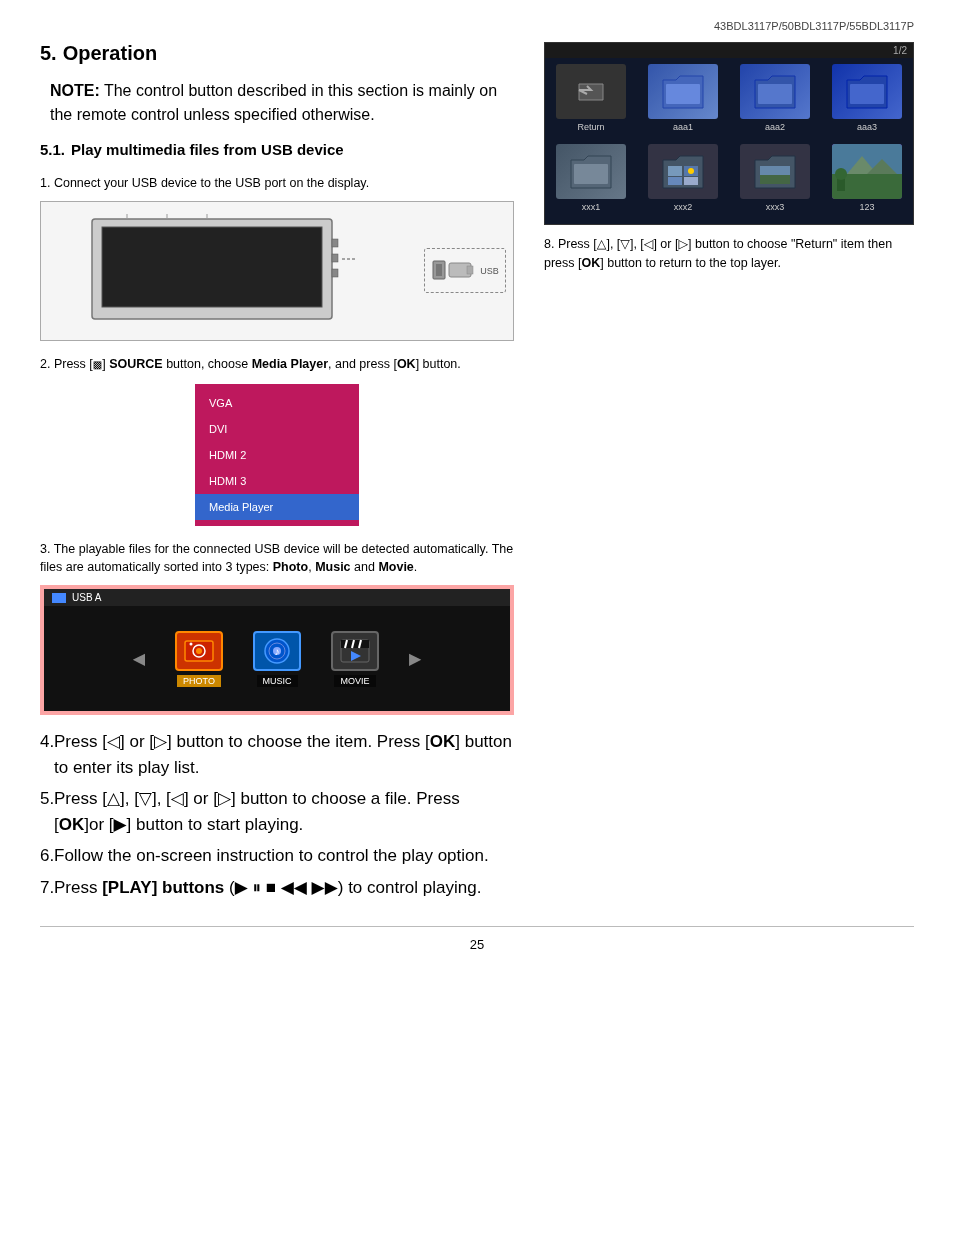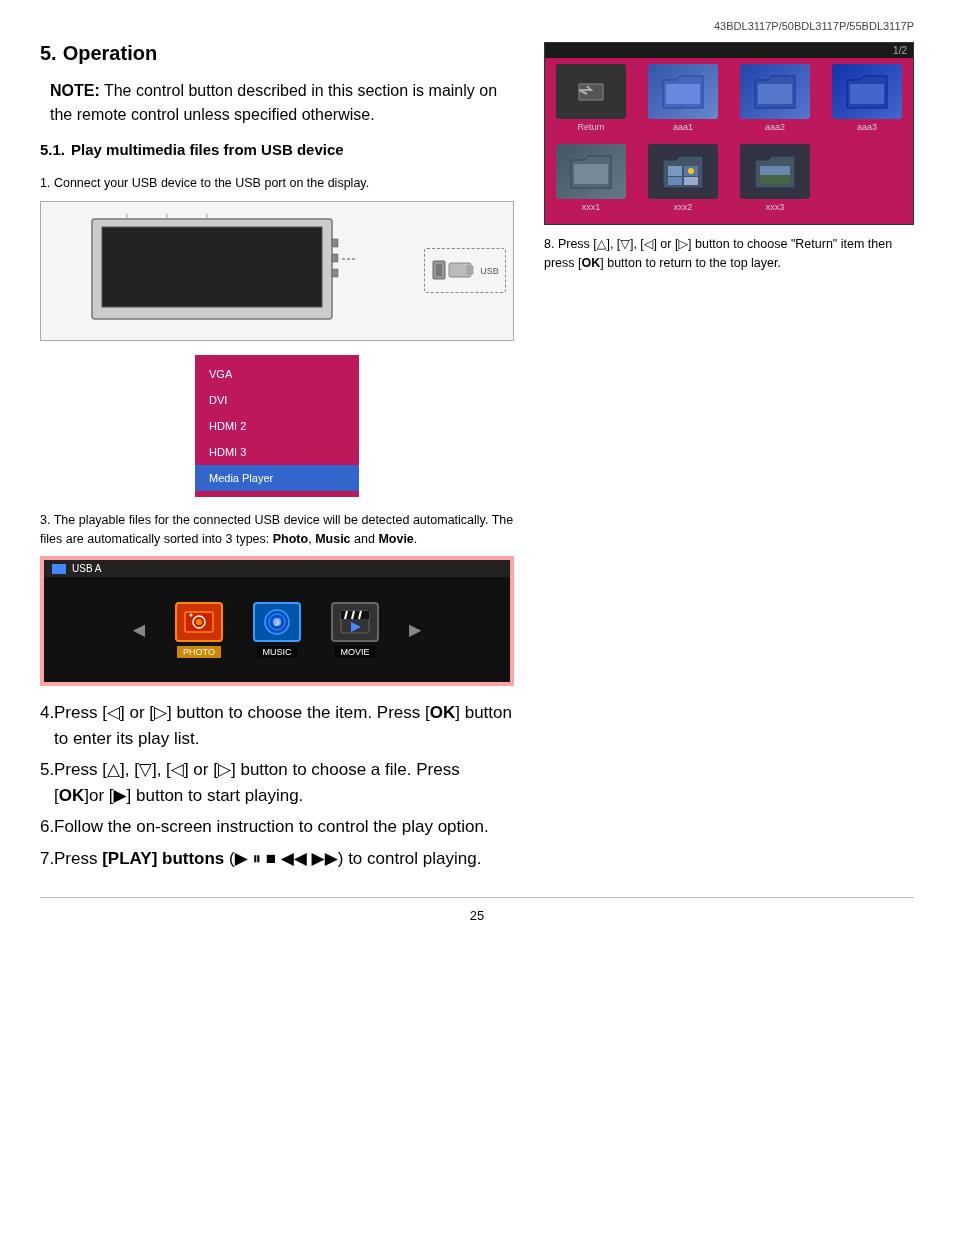--- a/index.html
+++ b/index.html
@@ -190,21 +190,21 @@
     .steps-list li::before {
       content: attr(data-num) ".";
       position: absolute;
       left: 0;
       font-weight: normal;
     }
 
     
     .file-browser {
       width: 100%;
-      background: #be185d;
+      background: #0f172a;
       border: 1px solid #333;
       margin-bottom: 10px;
       padding-bottom: 6px;
     }
 
     .file-browser-top {
       background: #1a1a1a;
       color: #aaa;
       font-size: 10px;
       text-align: right;
@@ -365,20 +365,23 @@
             <rect x="5" y="11" width="6" height="12" fill="#777"></rect>
 
             <rect x="18" y="10" width="22" height="14" rx="2" fill="#bbbbbb" stroke="#888" stroke-width="1"></rect>
             <rect x="36" y="13" width="6" height="8" fill="#aaa" stroke="#888" stroke-width="0.5"></rect>
           </svg>
           <span style="font-size:9px; color:#555;">USB</span>
         </div>
       </div>
     </div>
 
+    <div class="step-text">
+      2. Press [<span style="font-size:10px;">▩</span>] <b>SOURCE</b> button, choose <b>Media Player</b>, and press [<b>OK</b>] button.
+    </div>
 
     <div class="source-menu">
       <div class="source-menu-item">VGA</div>
       <div class="source-menu-item">DVI</div>
       <div class="source-menu-item">HDMI 2</div>
       <div class="source-menu-item">HDMI 3</div>
       <div class="source-menu-item active">Media Player</div>
     </div>
 
     <div class="step-text">
@@ -526,20 +529,36 @@
               <rect x="10" y="14" width="30" height="18" fill="#667799"></rect>
               <rect x="10" y="14" width="15" height="9" fill="#8899bb"></rect>
 
               <rect x="10" y="23" width="30" height="9" fill="#446644"></rect>
               <rect x="10" y="14" width="30" height="9" fill="#6688aa"></rect>
             </svg>
           </div>
           <span class="fb-folder-label">xxx3</span>
         </div>
 
+        <div class="fb-item">
+          <div class="fb-folder has-image" style="padding:0; overflow:hidden;">
+            <svg width="70" height="55" viewBox="0 0 70 55">
+
+              <rect x="0" y="0" width="70" height="30" fill="#4a7a9a"></rect>
+              <rect x="0" y="30" width="70" height="25" fill="#3a6a3a"></rect>
+
+              <polygon points="15,30 30,12 45,30" fill="#6a8a6a"></polygon>
+              <polygon points="35,30 50,15 65,30" fill="#5a7a5a"></polygon>
+
+              <rect x="5" y="32" width="8" height="15" fill="#2a5a2a"></rect>
+              <circle cx="9" cy="30" r="6" fill="#336633"></circle>
+            </svg>
+          </div>
+          <span class="fb-folder-label">123</span>
+        </div>
 
       </div>
     </div>
 
     <div class="step8-text">
       8. Press [△], [▽], [◁] or [▷] button to choose "Return" item then press [<b>OK</b>] button to return to the top layer.
     </div>
 
   </div>
 </div>

